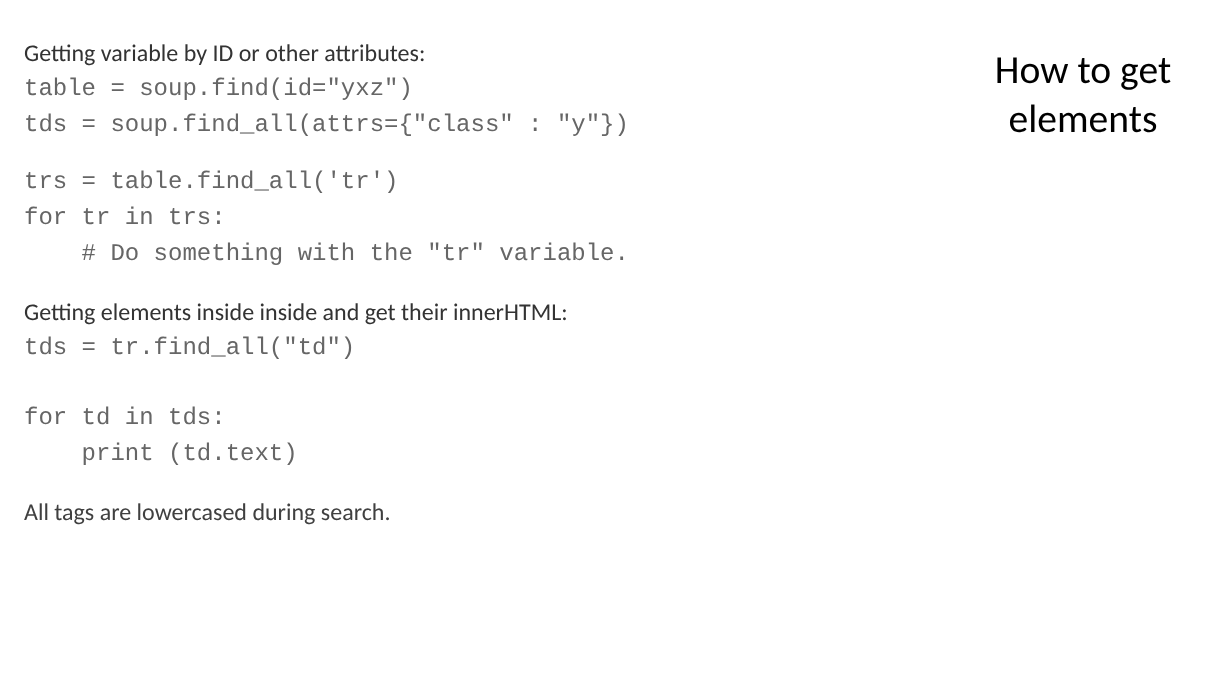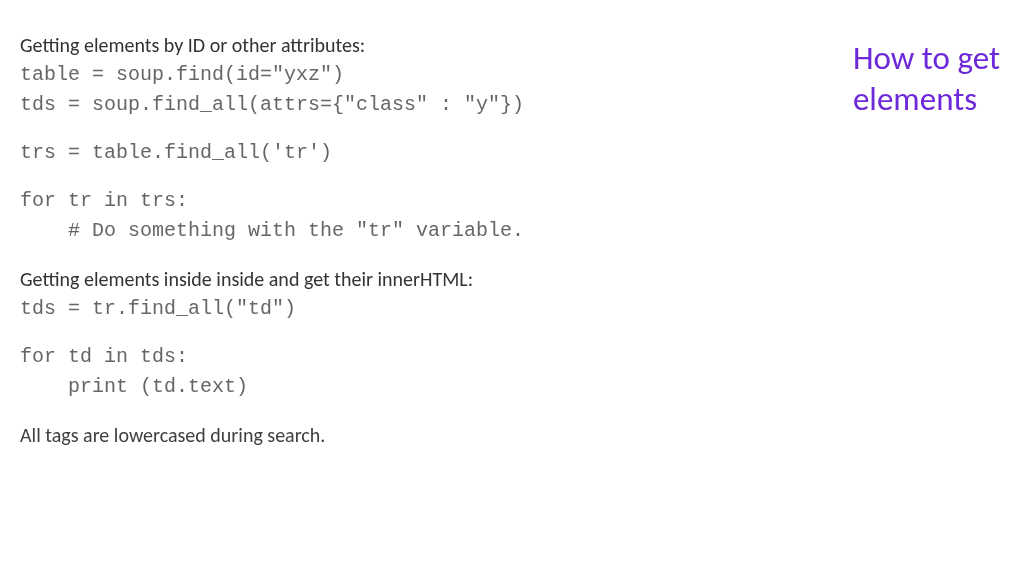--- a/index.html
+++ b/index.html
@@ -17,23 +17,24 @@
     }
     .slide {
       width: 100%;
       height: 100%;
       padding: 30px 20px 20px 20px;
       position: relative;
     }
     .title {
       position: absolute;
       top: 38px;
-      right: 24px;
+      right: 48px;
       font-size: 33px;
-      color: #6d28d9;
+      color: #000000;
+      text-align: center;
       line-height: 1.25;
       font-weight: 400;
     }
     .content {
       width: 640px;
       font-size: 20px;
       line-height: 1.5;
       color: #555555;
     }
     .section-heading {
@@ -58,34 +59,34 @@
 
 <div class="slide">
   <div class="title">
     <div>How to get</div>
     <div>elements</div>
   </div>
 
   <div class="content">
 
     <div class="block">
-      <div class="section-heading">Getting elements by ID or other attributes:</div>
+      <div class="section-heading">Getting variable by ID or other attributes:</div>
       <div class="code">table = soup.find(id="yxz")</div>
       <div class="code">tds = soup.find_all(attrs={"class" : "y"})</div>
     </div>
 
     <div class="block">
       <div class="code">trs = table.find_all('tr')</div>
-      <div class="code" style="margin-top:18px;">for tr in trs:</div>
+      <div class="code" style="">for tr in trs:</div>
       <div class="code">    # Do something with the "tr" variable.</div>
     </div>
 
     <div class="block">
       <div class="section-heading">Getting elements inside inside and get their innerHTML:</div>
       <div class="code">tds = tr.find_all("td")</div>
-      <div class="code" style="margin-top:18px;">for td in tds:</div>
+      <div class="code" style="margin-top:28px;">for td in tds:</div>
       <div class="code">    print (td.text)</div>
     </div>
 
     <div class="footer-note">All tags are lowercased during search.</div>
 
   </div>
 </div>
 
 </body></html>

